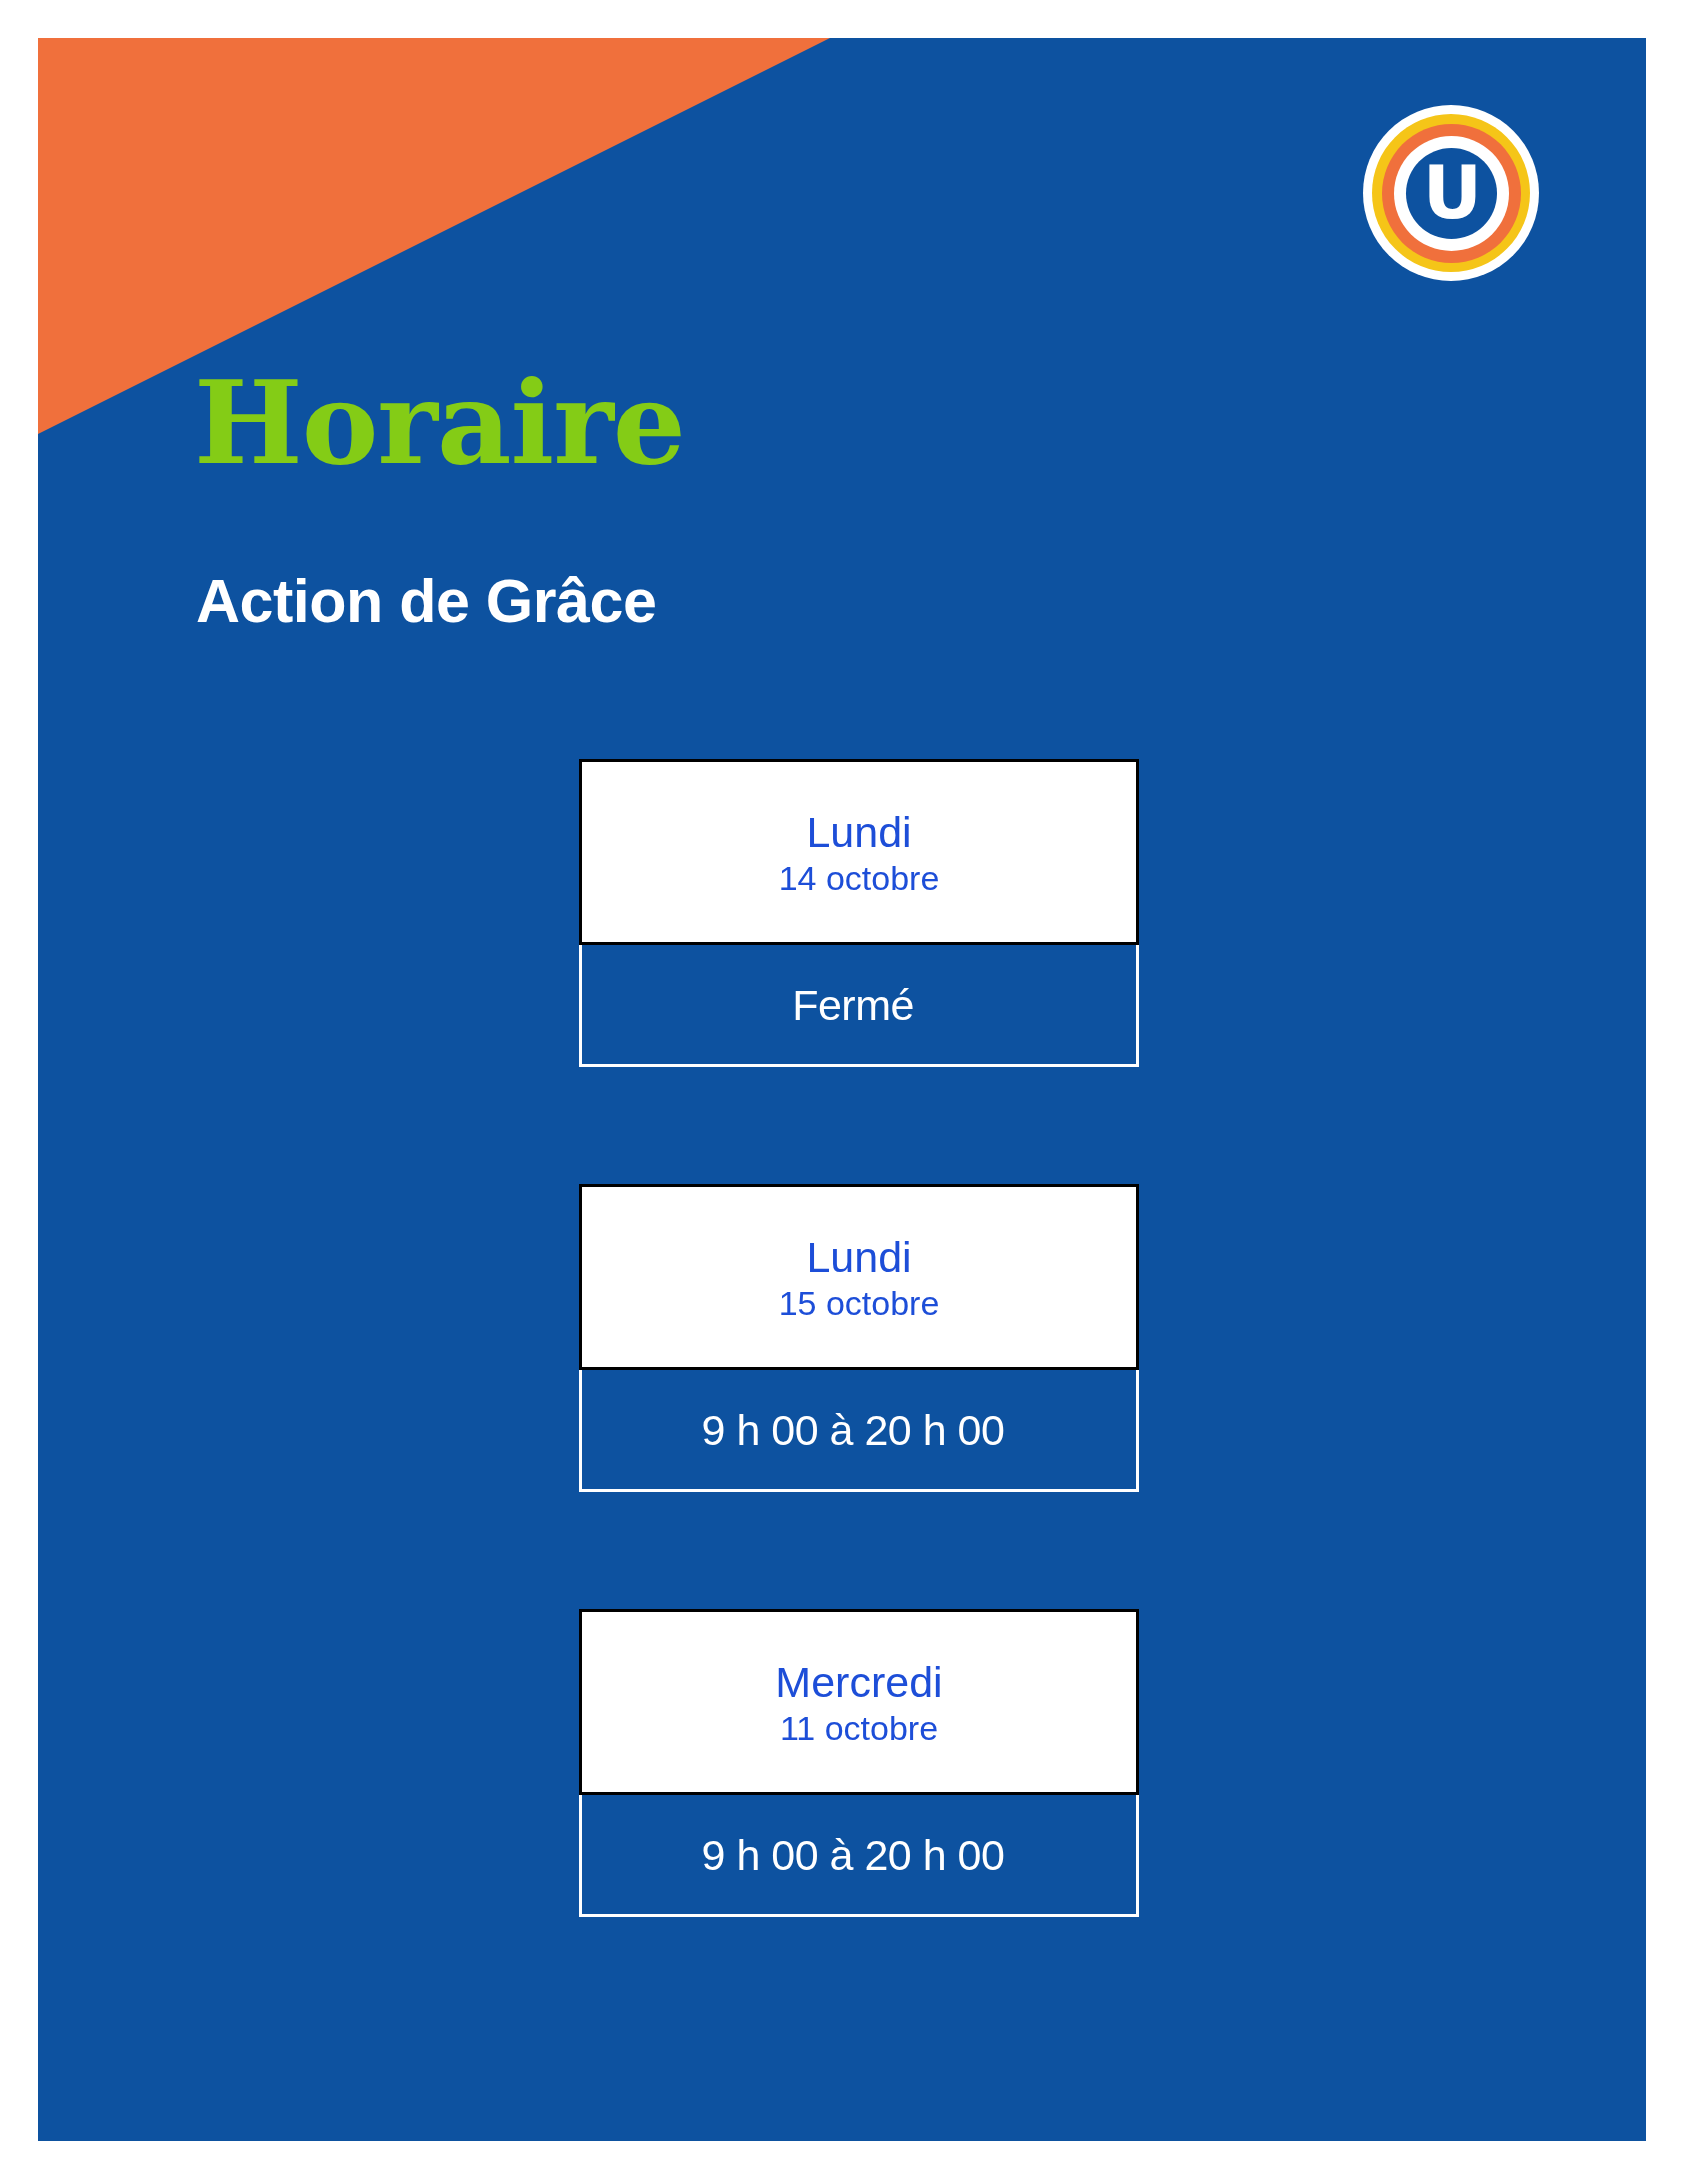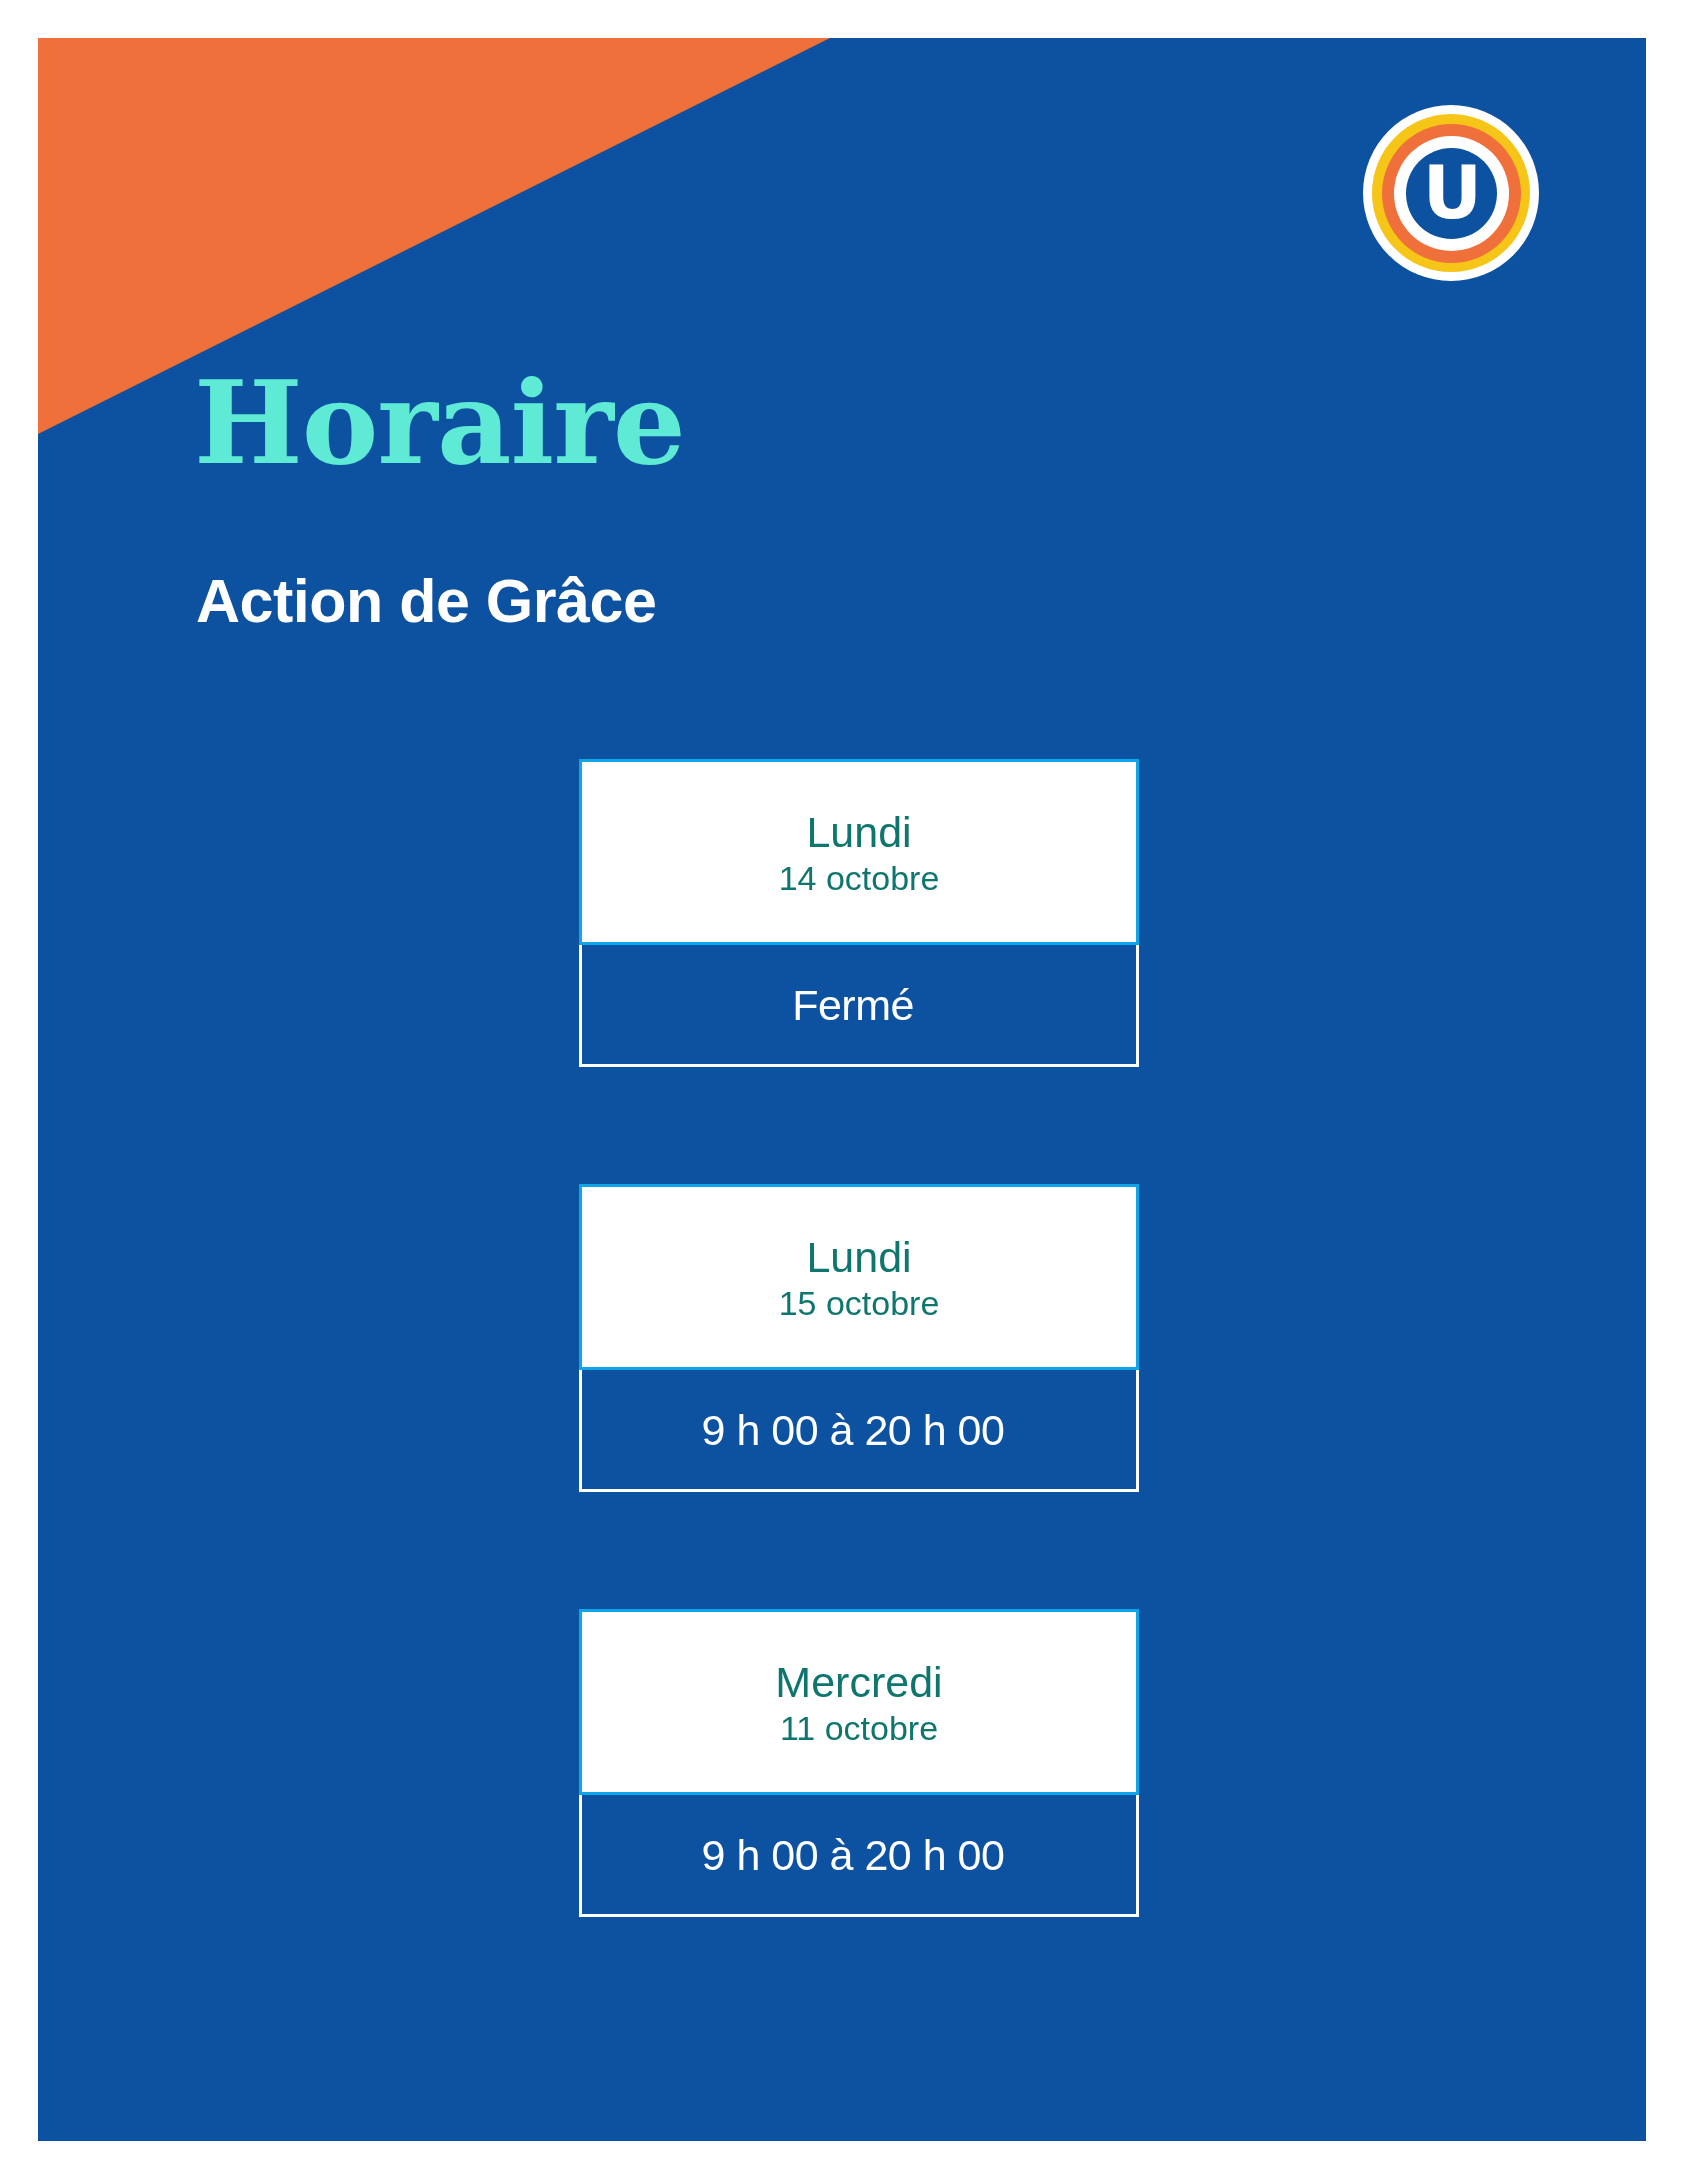--- a/index.html
+++ b/index.html
@@ -89,21 +89,21 @@
     line-height: 93px;
     text-align: center;
     letter-spacing: -2px;
   }
 
   
   .title-main {
     position: absolute;
     left: 156px;
     top: 327px;
-    color: #5eead4;
+    color: #84cc16;
     font-family: "DejaVu Serif", serif;
     font-size: 115px;
     font-weight: bold;
     letter-spacing: -1px;
     line-height: 1;
   }
   .title-sub {
     position: absolute;
     left: 158px;
     top: 533px;
@@ -124,22 +124,22 @@
   }
   .card {
     width: 560px;
     margin-bottom: 117px;
   }
   .card:last-child {
     margin-bottom: 12px;
   }
   .card-day {
     background: #ffffff;
-    border: 3px solid #0ea5e9;
-    color: #0f766e;
+    border: 3px solid #000000;
+    color: #1d4ed8;
     text-align: center;
     padding: 44px 0 42px 0;
     box-sizing: border-box;
   }
   .card-day-name {
     font-size: 43px;
     line-height: 1.22;
     font-weight: normal;
   }
   .card-day-date {

